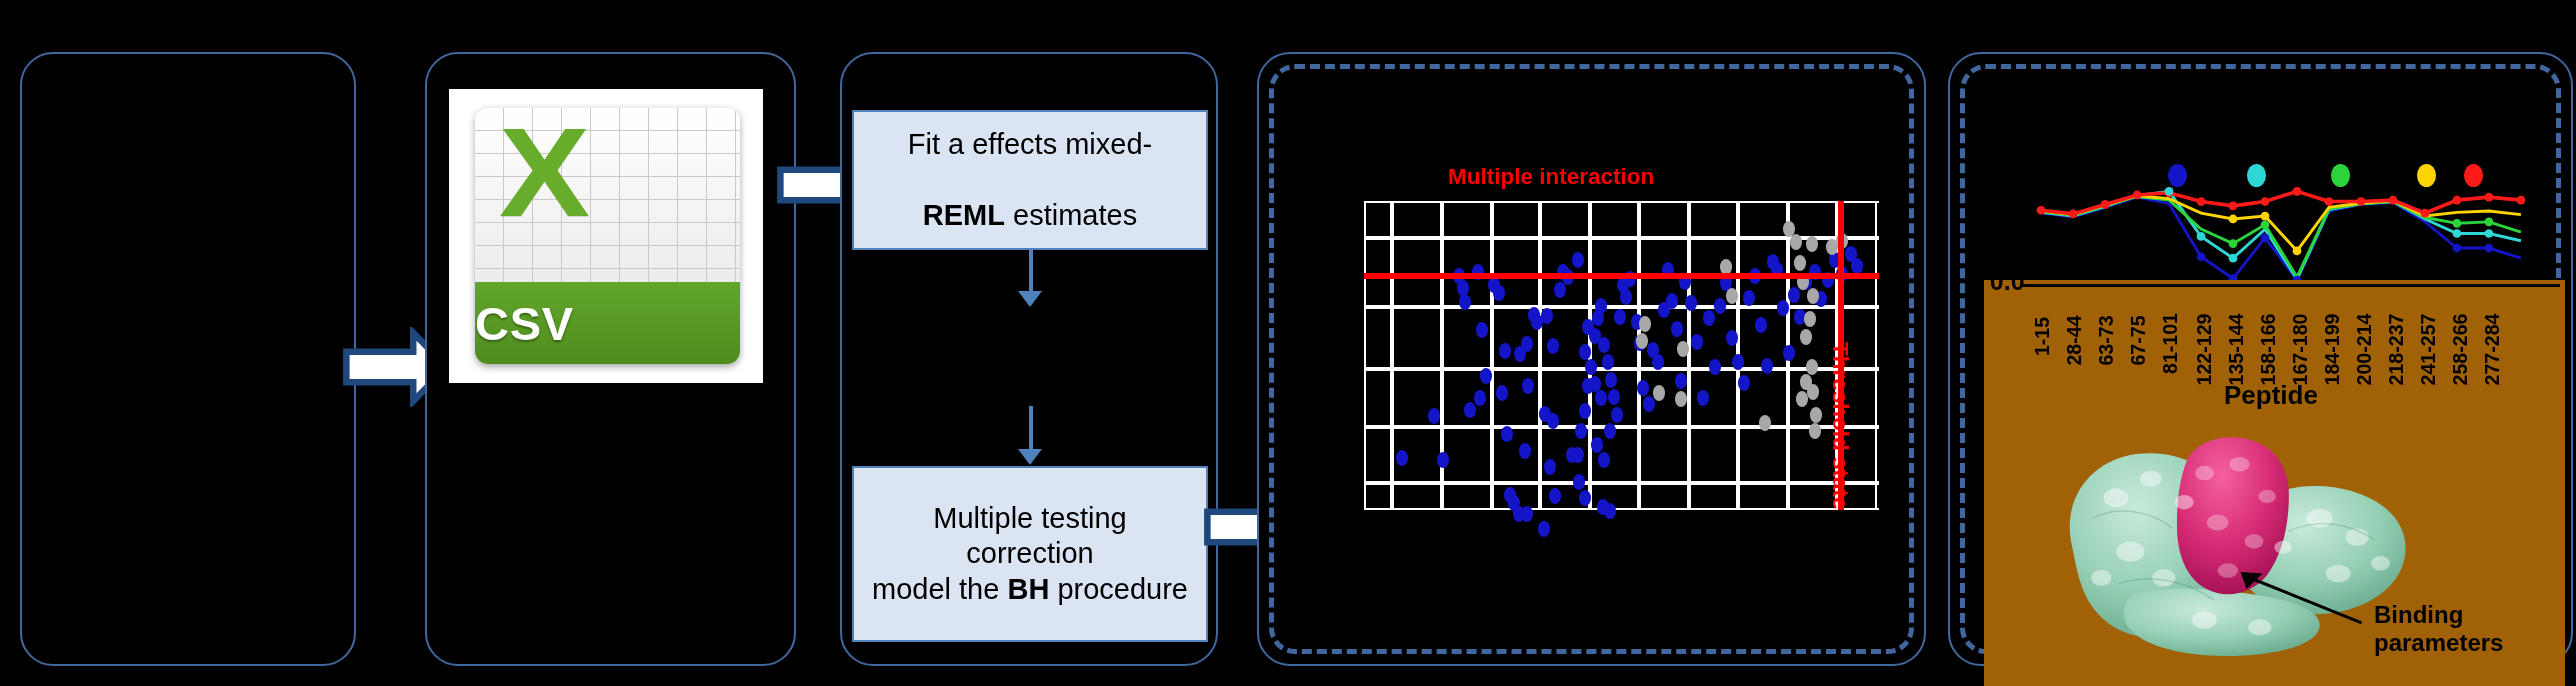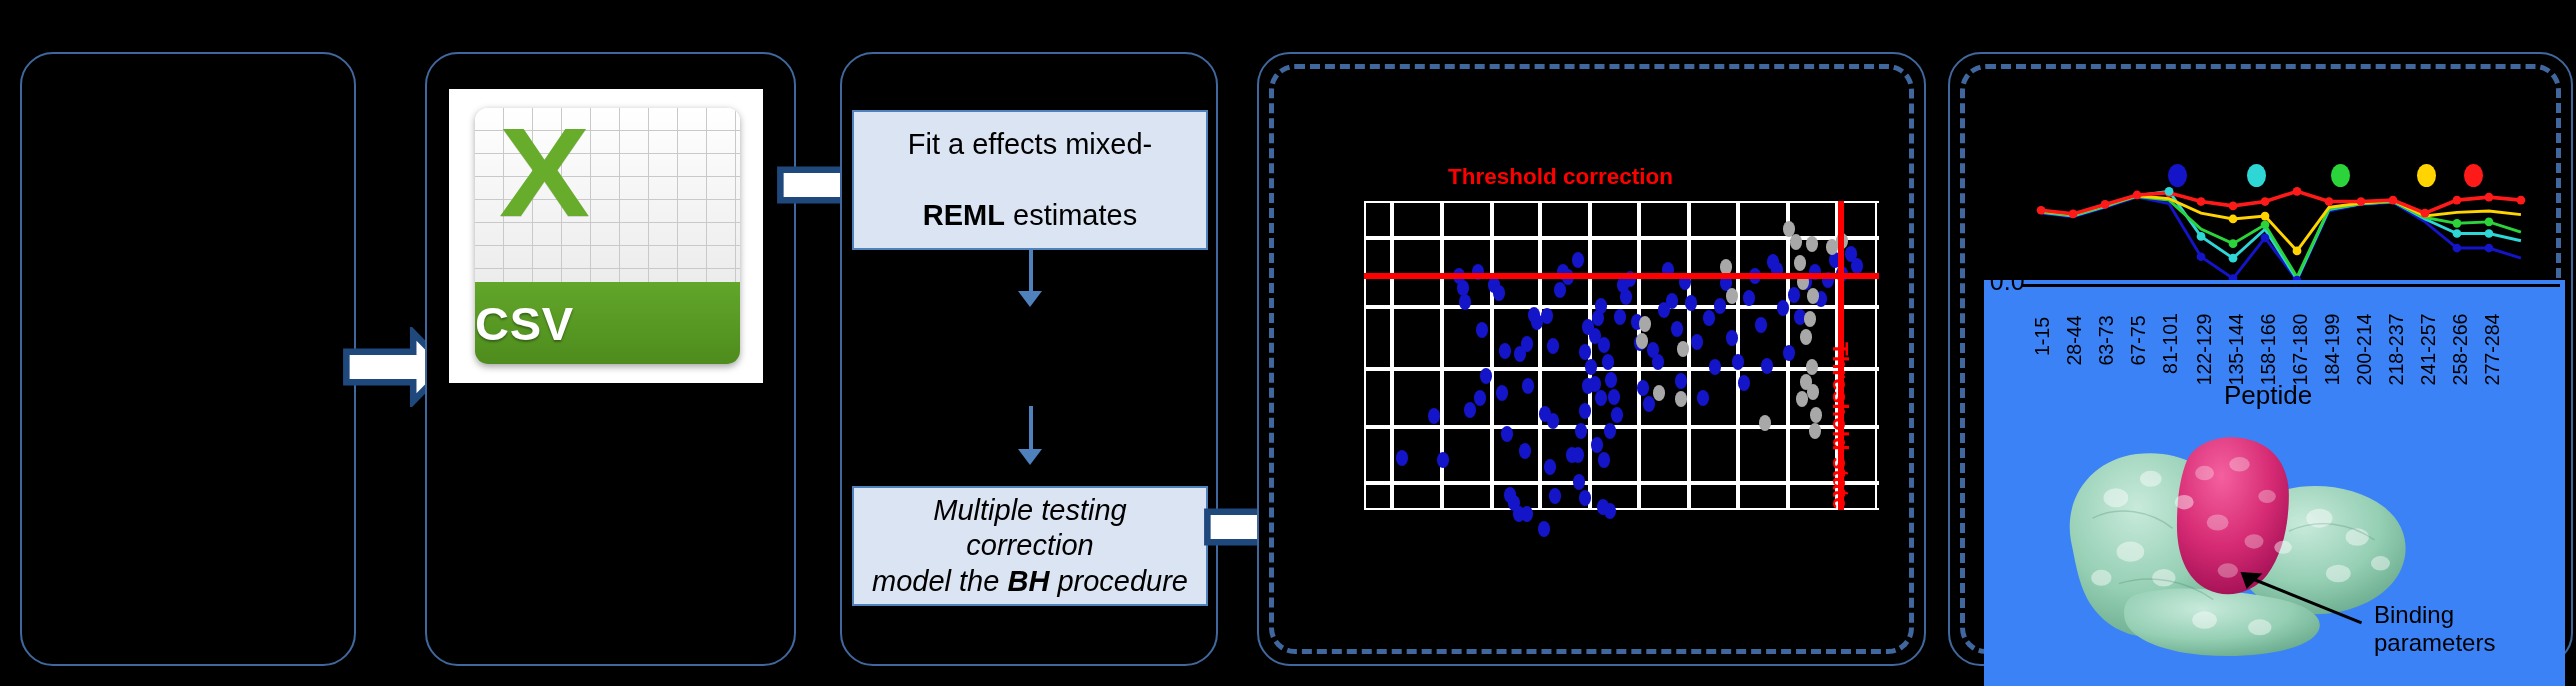--- a/index.html
+++ b/index.html
@@ -64,21 +64,21 @@
   .dot{position:absolute;width:12.4px;height:16px;border-radius:50%;}
   .dot.blue{background:#1414c8;}
   .dot.grey{background:#a8a8a8;}
   .rline-h{position:absolute;height:5.8px;background:#ff0000;left:0;right:0;}
   .rline-v{position:absolute;width:5.8px;background:#ff0000;top:0;bottom:0;}
   .rlabel{position:absolute;color:#ff0000;font-size:22.5px;font-weight:bold;
           white-space:nowrap;font-family:"Liberation Sans",sans-serif;}
   .rlabel.vert{transform:rotate(90deg);transform-origin:left top;}
 
   
-  .white-sheet{position:absolute;background:#3b82f6;}
+  .white-sheet{position:absolute;background:#a16207;font-weight:bold;}
   .linechart{position:absolute;}
   .legend-dot{position:absolute;width:19px;height:23px;border-radius:50%;}
   .xtick{color:#000;font-size:19.6px;white-space:nowrap;
          transform:rotate(-90deg);transform-origin:center center;
          font-family:"Liberation Sans",sans-serif;}
   .axis-title{position:absolute;color:#000;font-size:26px;}
   .ylabel0{position:absolute;color:#000;font-size:25px;}
   .annot{position:absolute;color:#000;font-size:24px;line-height:1.15;}
   .annot-line{position:absolute;height:2.9px;background:#000;transform-origin:left center;}
   .annot-head{position:absolute;width:0;height:0;
@@ -129,37 +129,37 @@
     </div>
   </div>
 
   <div class="connector" style="left:1029px;top:250px;height:47px;"></div>
   <div class="connector-head" style="left:1018px;top:291px;"></div>
 
 
   <div class="connector" style="left:1029px;top:406px;height:49px;"></div>
   <div class="connector-head" style="left:1018px;top:449px;"></div>
 
-  <div class="stepbox" style="left:852px;top:486px;width:356px;height:120px;font-style:italic;">
+  <div class="stepbox" style="left:852px;top:466px;width:356px;height:176px;">
     <div>
       <span>Multiple testing</span><br>
       <span>correction</span><br>
       <span>model the </span><b>BH</b><span> procedure</span>
     </div>
   </div>
 
   <div class="block-arrow" style="left:1203px;top:487px;width:109px;height:80px;">
     <svg viewBox="0 0 150 110" preserveAspectRatio="none">
       <polygon points="6,34 98,34 98,8 144,55 98,102 98,76 6,76" fill="#ffffff" stroke="#1f497d" stroke-width="9"></polygon>
     </svg>
   </div>
 
   <div class="panel dashed-inner" style="left:1257px;top:52px;width:669px;height:614px;"></div>
 
-  <div class="rlabel" style="left:1448px;top:164px;">Threshold correction</div>
+  <div class="rlabel" style="left:1448px;top:164px;">Multiple interaction</div>
 
   <div class="scatter" style="left:1364px;top:201px;width:515px;height:309px;">
     <div class="grid-wrap">
 
       <div class="gl-h" style="top:35px;"></div>
       <div class="gl-h" style="top:104px;"></div>
       <div class="gl-h" style="top:166px;"></div>
       <div class="gl-h" style="top:224px;"></div>
       <div class="gl-h" style="top:280px;"></div>
       <div class="gl-h thin" style="top:0px;"></div>

